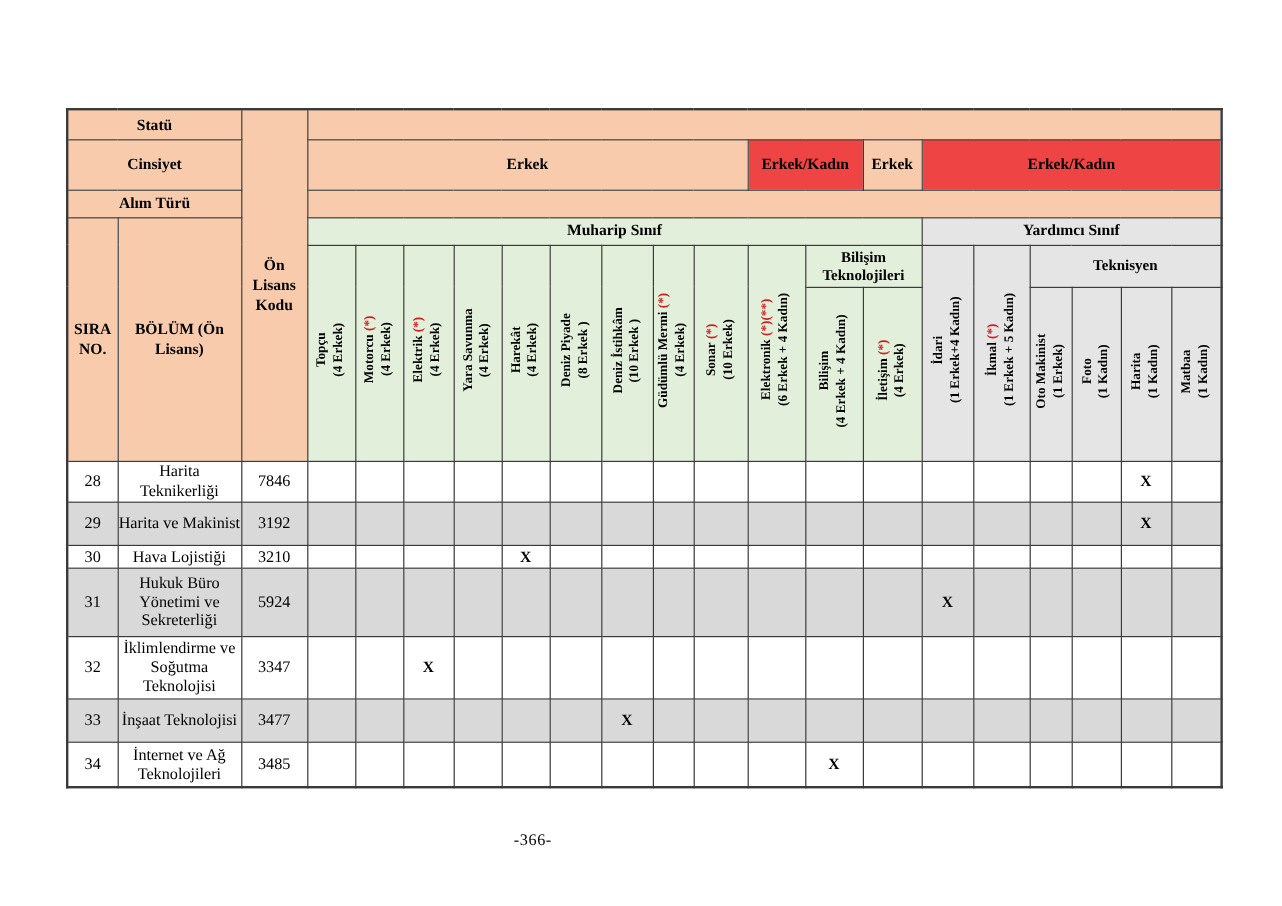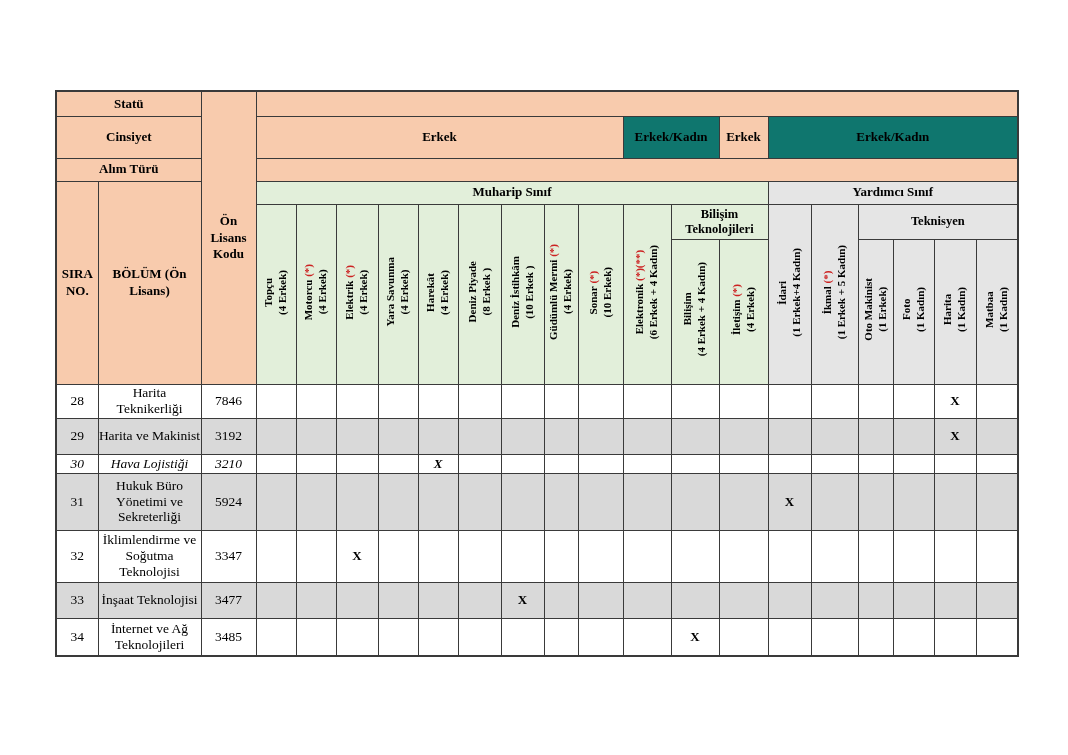--- a/index.html
+++ b/index.html
@@ -11,21 +11,21 @@
     position:absolute; left:55px; top:90px;
     border-collapse:collapse; table-layout:fixed; width:962px;
     border:2px solid #3a3a3a;
   }
   table.grid td {
     border:1px solid #3a3a3a; padding:0; text-align:center; vertical-align:middle;
     overflow:hidden;
   }
   
   .peach  { background:#f8cbad; }
-  .orange { background:#0f766e; }
+  .orange { background:#ef4444; }
   .green  { background:#e2efda; }
   .blue   { background:#e5e5e5; }
   .label  { font-weight:bold; font-size:13px; line-height:1.25; }
   .sublabel { font-weight:bold; font-size:12.5px; line-height:1.15; }
   
   tr.hr1 { height:25px; }
   tr.hr2 { height:42px; }
   tr.hr3 { height:23px; }
   tr.hr4 { height:23px; }
   tr.hr5 { height:35px; }
@@ -34,21 +34,21 @@
   .rot {
     display:inline-block; writing-mode:vertical-rl; transform:rotate(180deg);
     font-weight:bold; font-size:11px; line-height:1.25; white-space:nowrap;
   }
   .rot .star { color:#cc2222; }
   
   tr.body-row { background:#ffffff; }
   tr.body-row.shaded { background:#d9d9d9; }
   tr.body-row:nth-child(1) { height:34px; }
   tr.body-row:nth-child(2) { height:36px;padding-left:40px; }
-  tr.body-row:nth-child(3) { height:19px;font-style:italic; }
+  tr.body-row:nth-child(3) { height:19px; }
   tr.body-row:nth-child(4) { height:57px; }
   tr.body-row:nth-child(5) { height:52px; }
   tr.body-row:nth-child(6) { height:36px; }
   tr.body-row:nth-child(7) { height:38px; }
   td.c-no   { font-size:13.5px; }
   td.c-bolum{ font-size:13.5px; text-align:left; padding:1px 2px 1px 4px; line-height:1.18; }
   td.c-kod  { font-size:13.5px;margin-left:20px; }
   td.c-mark { font-size:13px; font-weight:bold; }
   .footer {
     position:absolute; left:0; right:0; top:692px; text-align:center;
@@ -315,13 +315,14 @@
           <td class="c-mark"></td>
           <td class="c-mark"></td>
           <td class="c-mark"></td>
           <td class="c-mark"></td>
           <td class="c-mark"></td>
           <td class="c-mark"></td>
         </tr>
       </tbody>
   </table>
 
+  <div class="footer">-366-</div>
 </div>
 
 </body></html>

